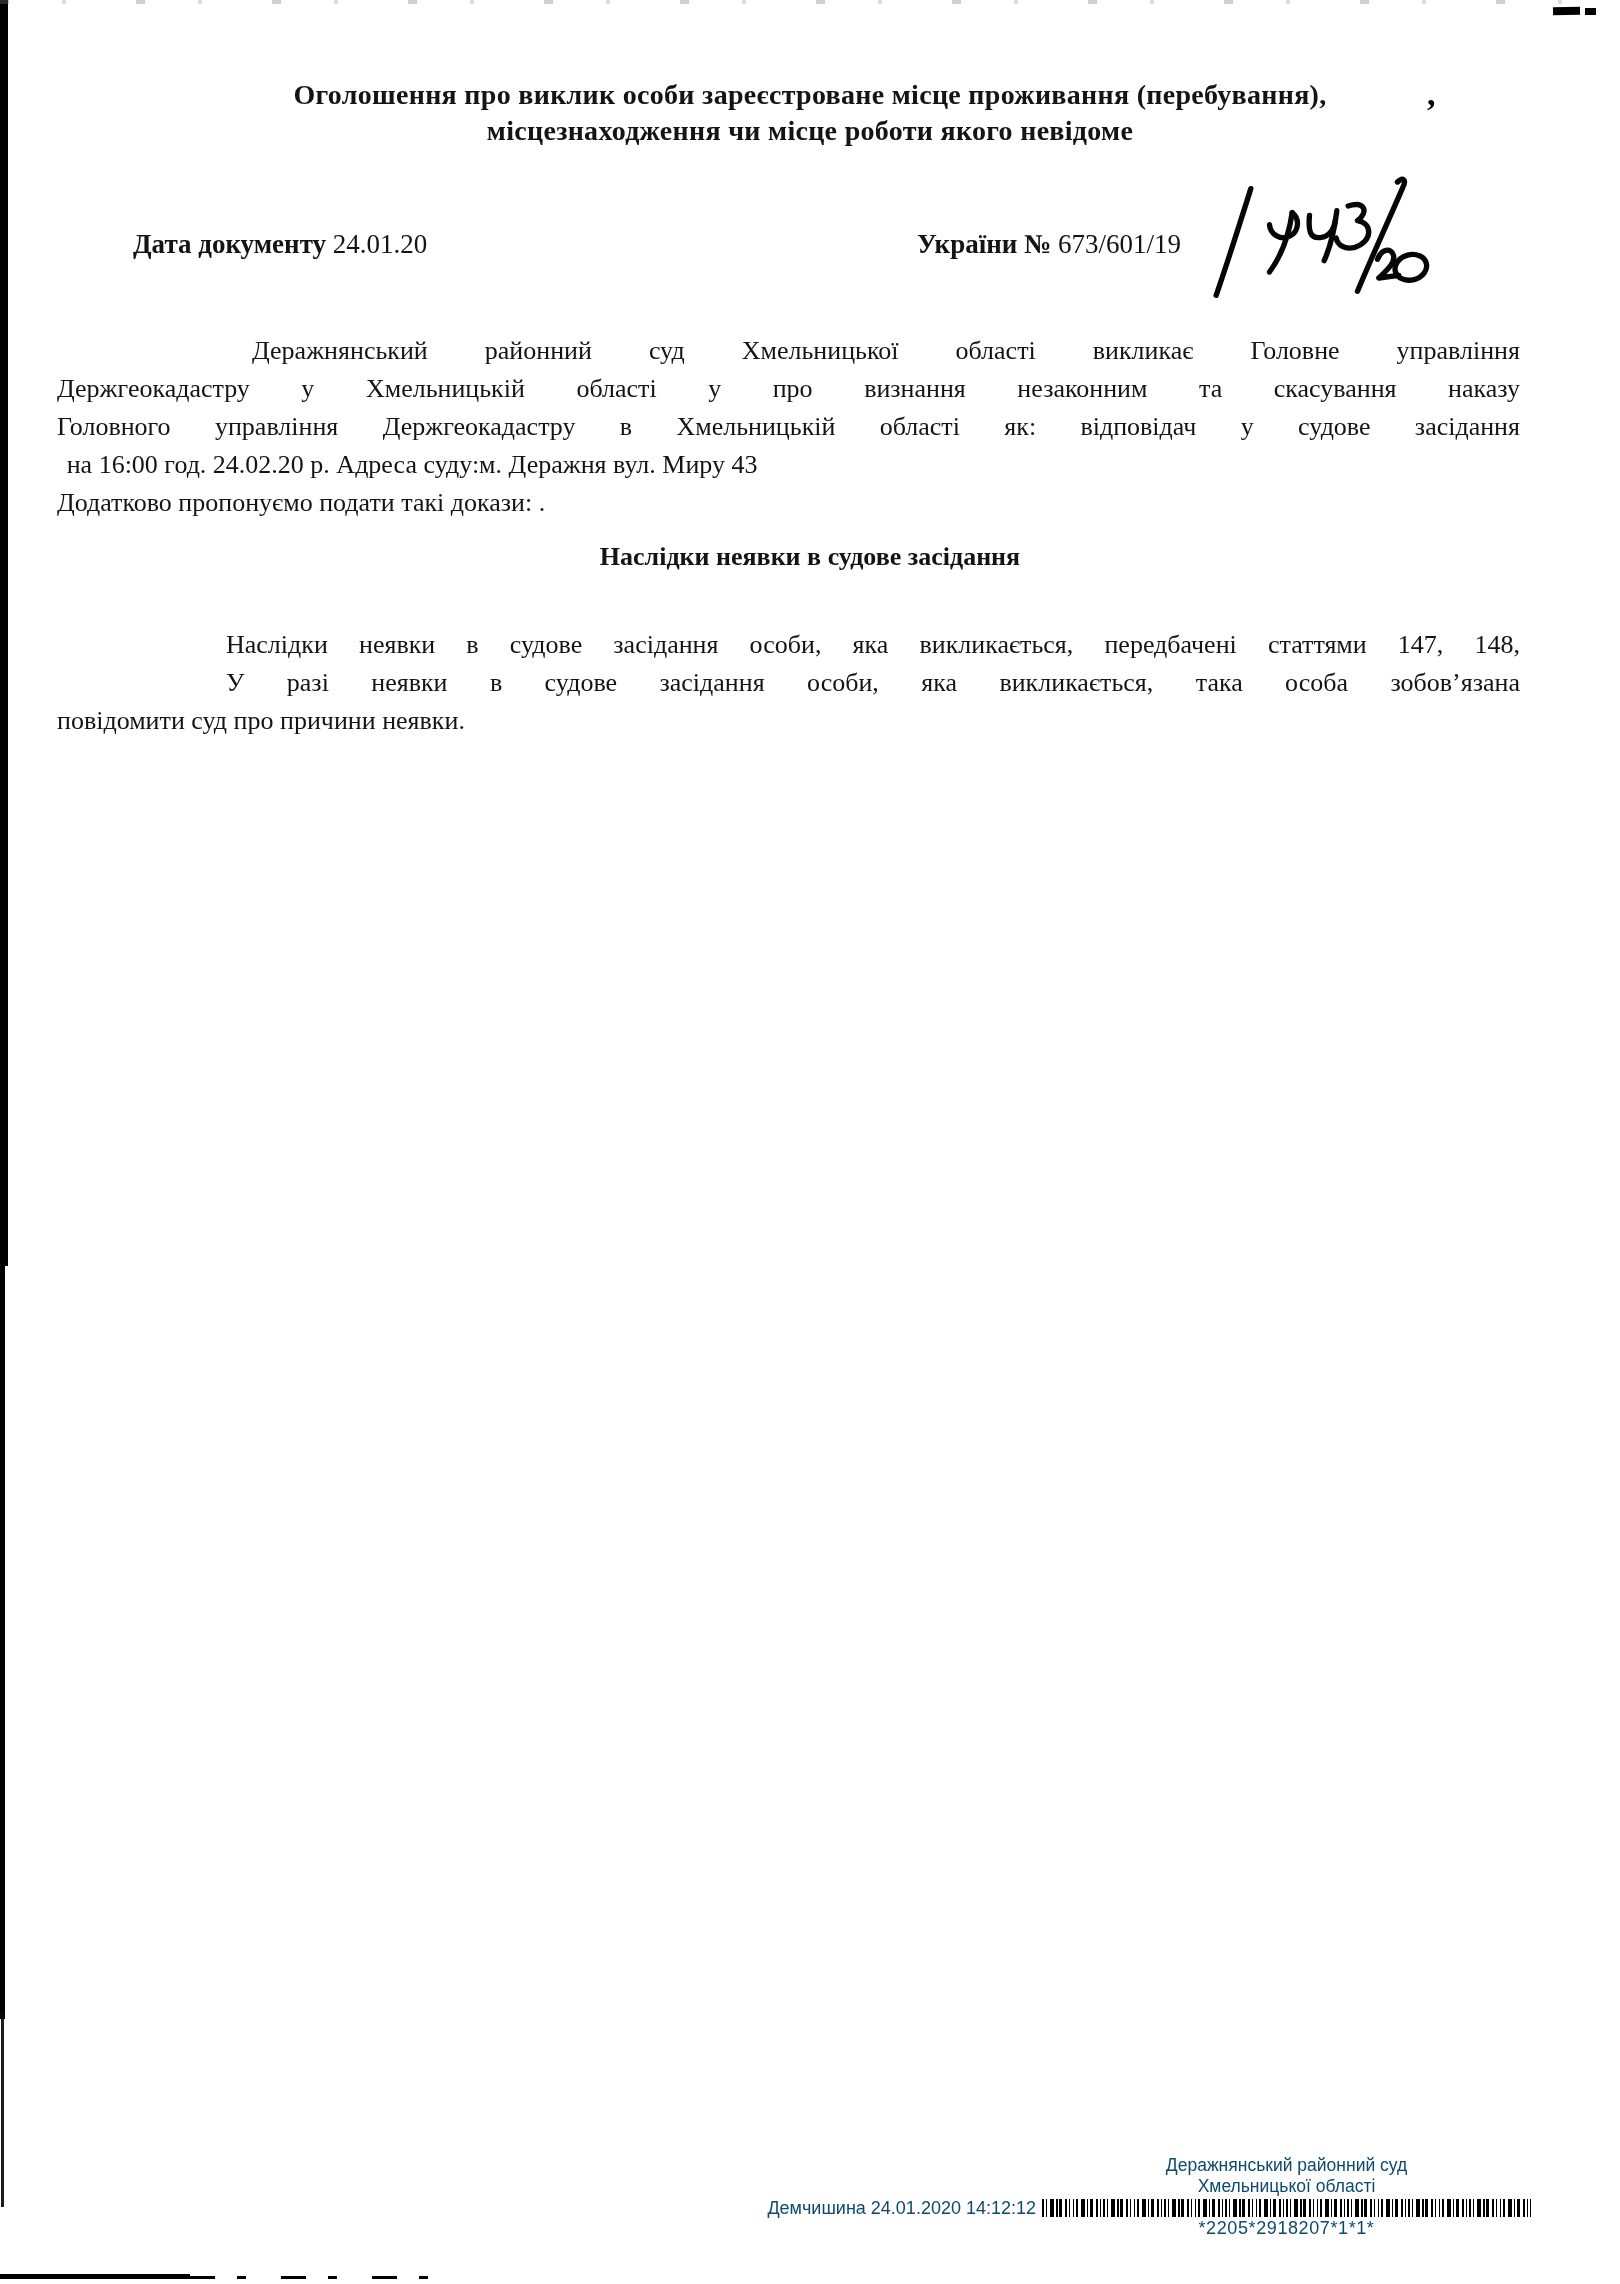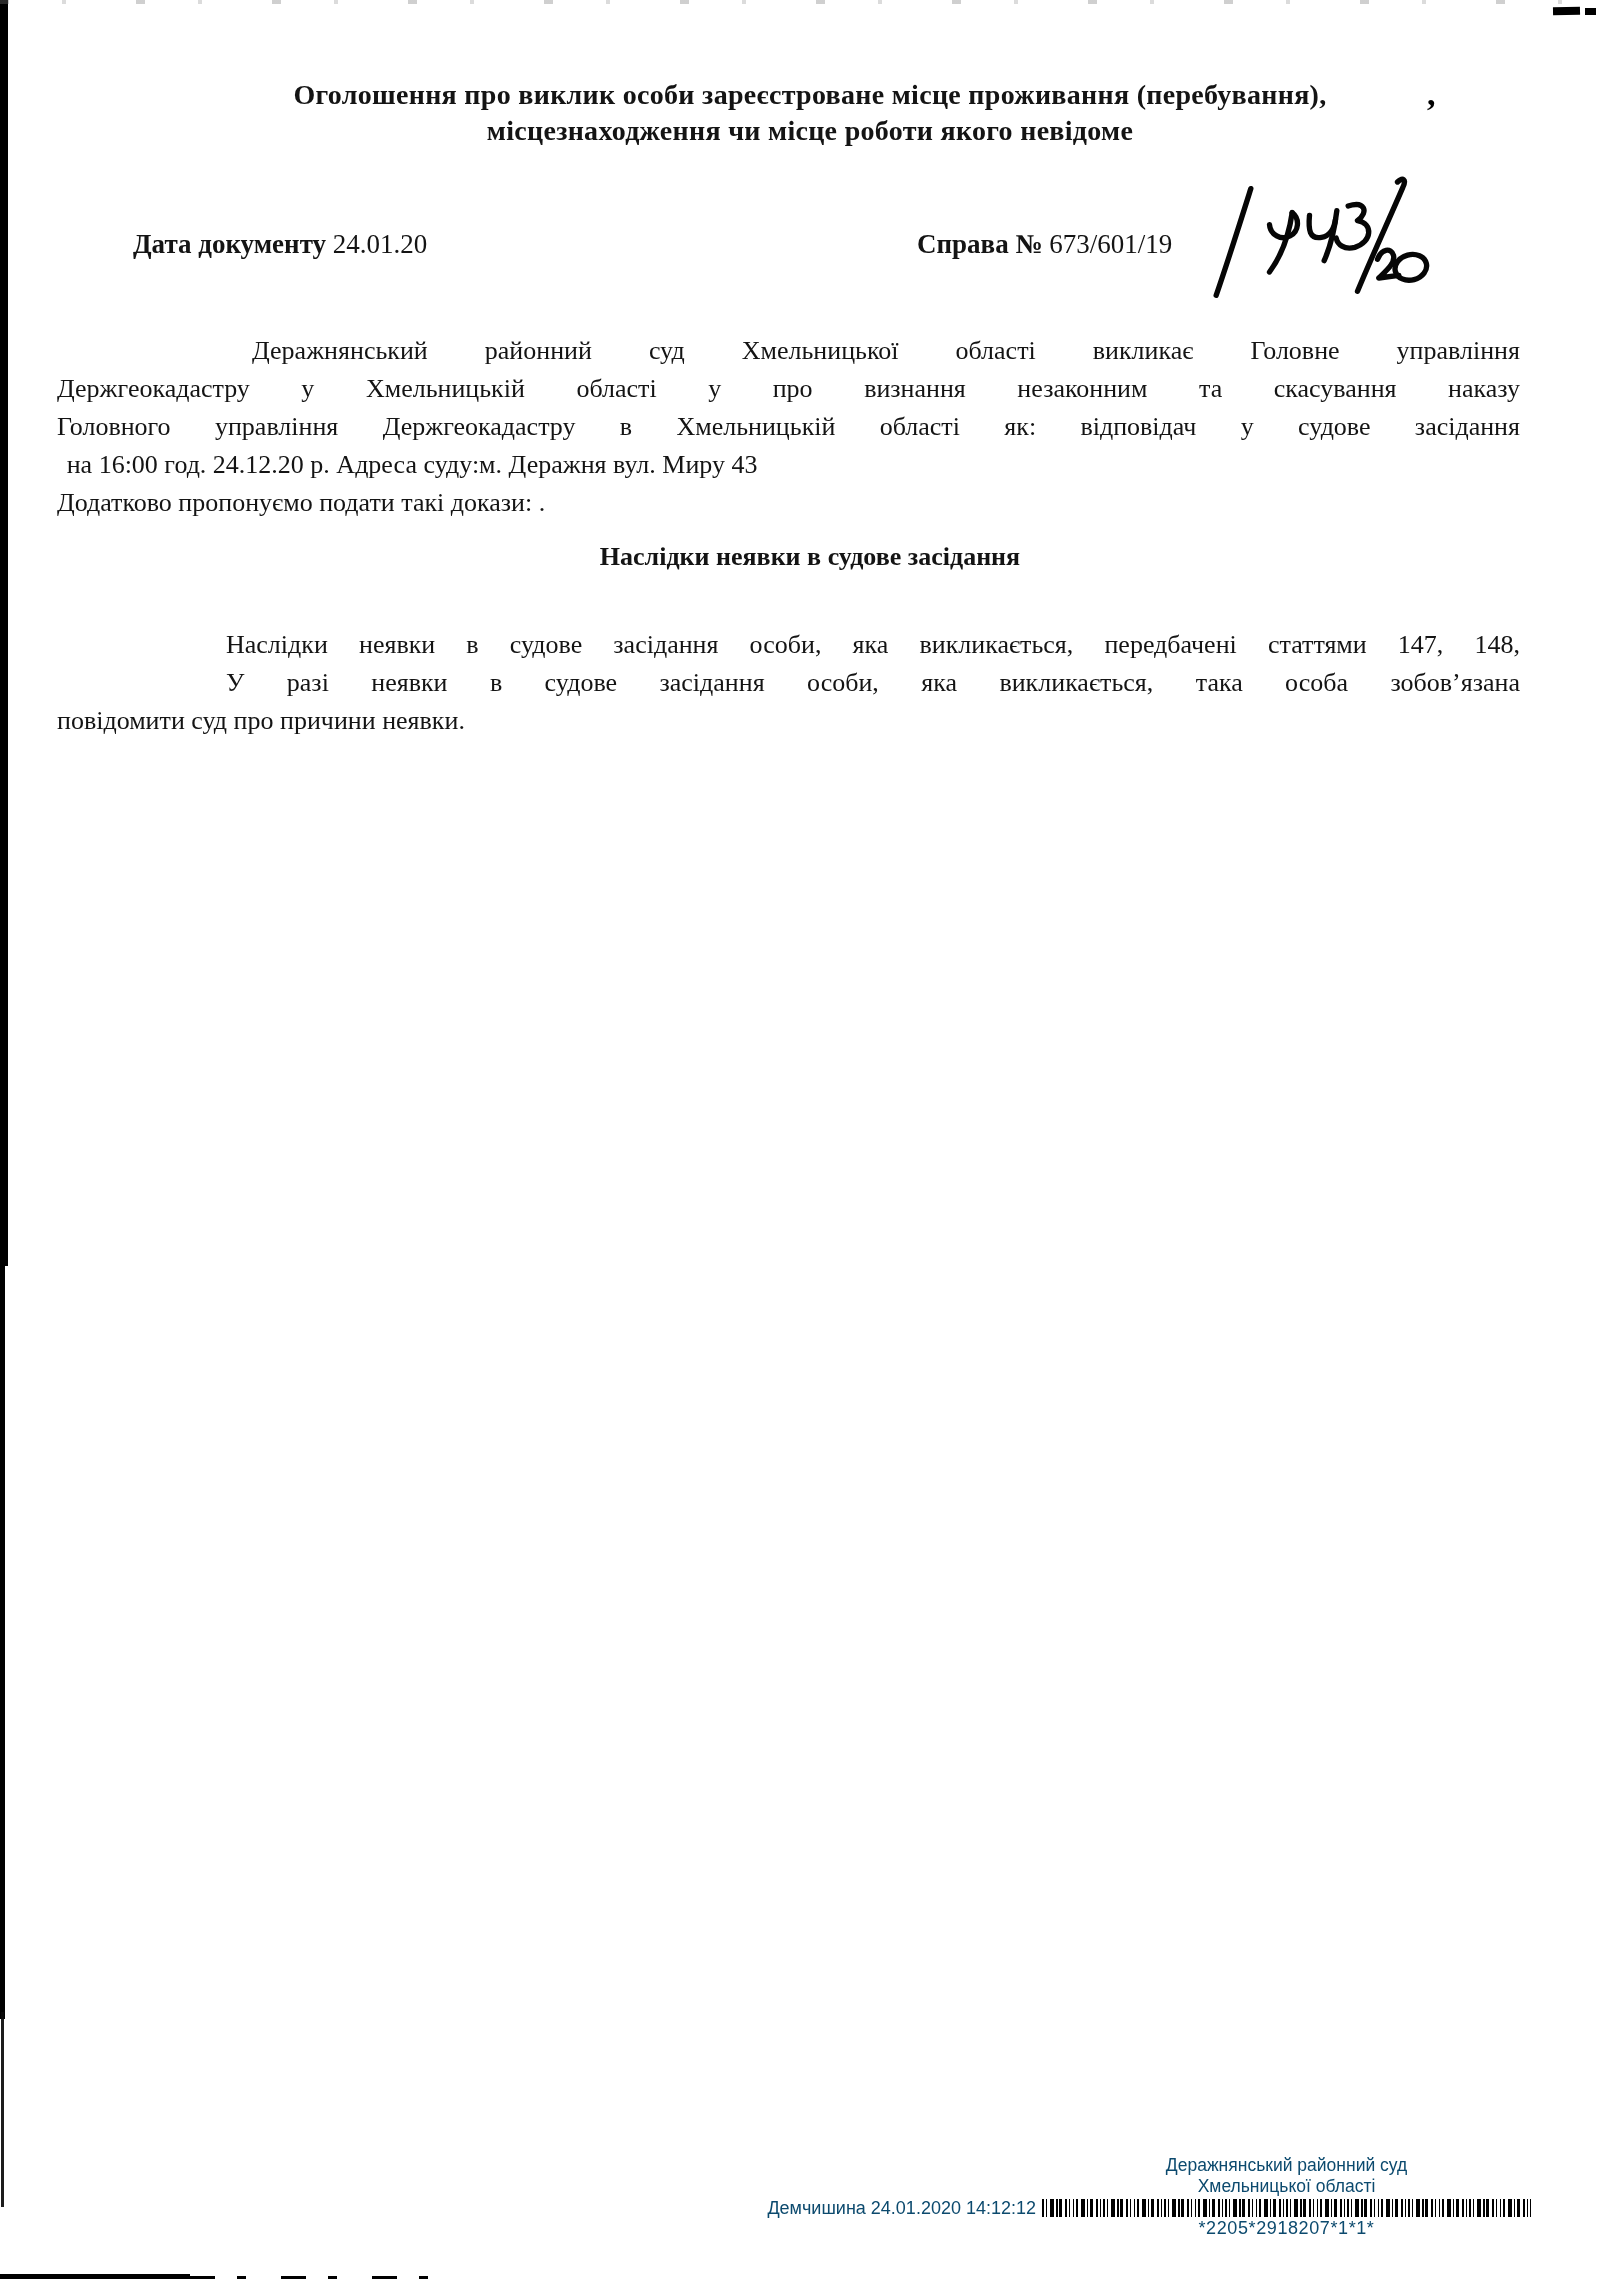--- a/index.html
+++ b/index.html
@@ -83,21 +83,21 @@
     <div>Оголошення про виклик особи зареєстроване місце проживання (перебування),</div>
     <div>місцезнаходження чи місце роботи якого невідоме</div>
   </div>
 
   <div class="meta-row">
     <div class="meta-date">
       <span class="meta-label">Дата документу</span>
       <span>24.01.20</span>
     </div>
     <div class="meta-case">
-      <span class="meta-label">Справа №</span>
+      <span class="meta-label">України №</span>
       <span>673/601/19</span>
     </div>
   </div>
 
   <div class="handwriting">
     <span class="sr-only">/943/20</span>
     <svg width="221" height="130" viewBox="0 0 330 195" fill="none" stroke="#060606" stroke-width="8" stroke-linecap="round" stroke-linejoin="round">
       <path d="M62,22 C50,60 28,130 10,182"></path>
       <path d="M124,58 a21,21 0 1 1 -34,18"></path>
       <path d="M124,58 C118,100 104,128 90,147"></path>
@@ -107,21 +107,21 @@
       <path d="M282,12 C290,4 296,8 290,20 C272,62 240,132 222,176"></path>
       <path d="M252,128 C258,112 272,110 276,122 C279,134 264,146 254,156 L284,152"></path>
       <ellipse cx="302" cy="140" rx="24" ry="19" transform="rotate(-15 302 140)"></ellipse>
     </svg>
   </div>
 
   <div class="bodyblock" id="para1">
     <div class="bline jline ind300">Деражнянський районний суд Хмельницької області викликає Головне управління</div>
     <div class="bline jline">Держгеокадастру у Хмельницькій області у про визнання незаконним та скасування наказу</div>
     <div class="bline jline">Головного управління Держгеокадастру в Хмельницькій області як: відповідач у судове засідання</div>
-    <div class="bline lline pad15">на 16:00 год. 24.12.20 р. Адреса суду:м. Деражня вул. Миру 43</div>
+    <div class="bline lline pad15">на 16:00 год. 24.02.20 р. Адреса суду:м. Деражня вул. Миру 43</div>
     <div class="bline lline">Додатково пропонуємо подати такі докази: .</div>
   </div>
 
   <div class="section-heading">Наслідки неявки в судове засідання</div>
 
   <div class="bodyblock" id="para2">
     <div class="bline jline ind260">Наслідки неявки в судове засідання особи, яка викликається, передбачені статтями 147, 148,</div>
     <div class="bline jline ind260">У разі неявки в судове засідання особи, яка викликається, така особа зобов’язана</div>
     <div class="bline lline">повідомити суд про причини неявки.</div>
   </div>

